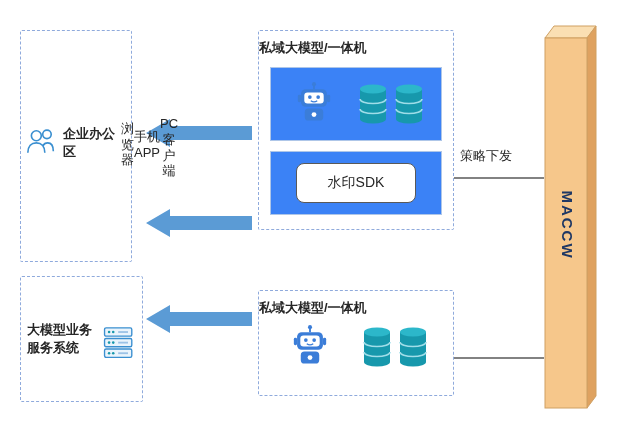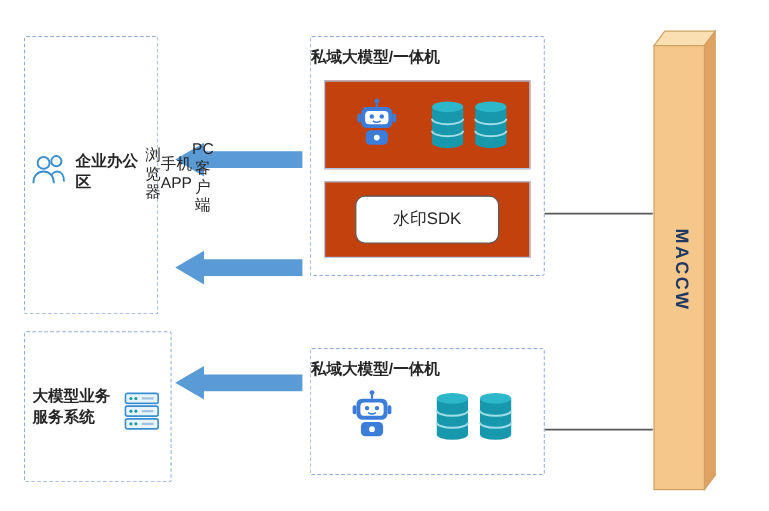--- a/index.html
+++ b/index.html
@@ -1,19 +1,19 @@
 <!DOCTYPE html>
 <html><head>
 <meta charset="utf-8">
 <style>
   html,body{margin:0;padding:0;background:#fff;}
   .canvas{position:relative;width:641px;height:426px;background:#fff;overflow:hidden;
           font-family:"Liberation Sans","DejaVu Sans",sans-serif;color:#262626;}
   .dashed-box{position:absolute;border:1.5px dashed #8faadc;background:#fff;border-radius:2px;box-sizing:border-box;}
-  .solid-box{position:absolute;border:1px solid #aec6e8;background:#c2410c;box-sizing:border-box;}
+  .solid-box{position:absolute;border:1px solid #aec6e8;background:#3b82f6;box-sizing:border-box;}
   .box-title{font-weight:bold;font-size:13px;color:#262626;line-height:1.35;}
   .icon-label{font-size:13px;color:#262626;text-align:center;line-height:1.2;}
   .col{display:flex;flex-direction:row;align-items:center;}
 
   
   .office-box{left:20px;top:30px;width:112px;height:232px;padding:8px 4px;}
   .office-head{display:flex;align-items:flex-start;gap:4px;margin-bottom:6px;}
   .office-head .box-title{text-align:left;width:58px;}
 
   
@@ -203,14 +203,15 @@
           </svg>
         <svg width="30" height="42">
             <use href="#i-db"></use>
           </svg>
       </div>
     </div>
   </div>
 
   <div class="maccw-label">MACCW</div>
 
+  <div class="edge-label policy-label">策略下发</div>
 
 </div>
 
 </body></html>

